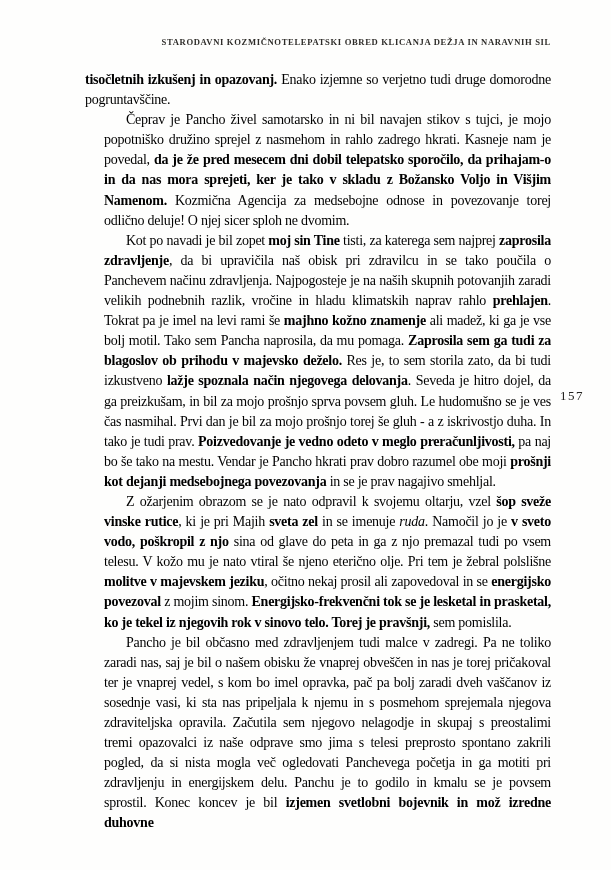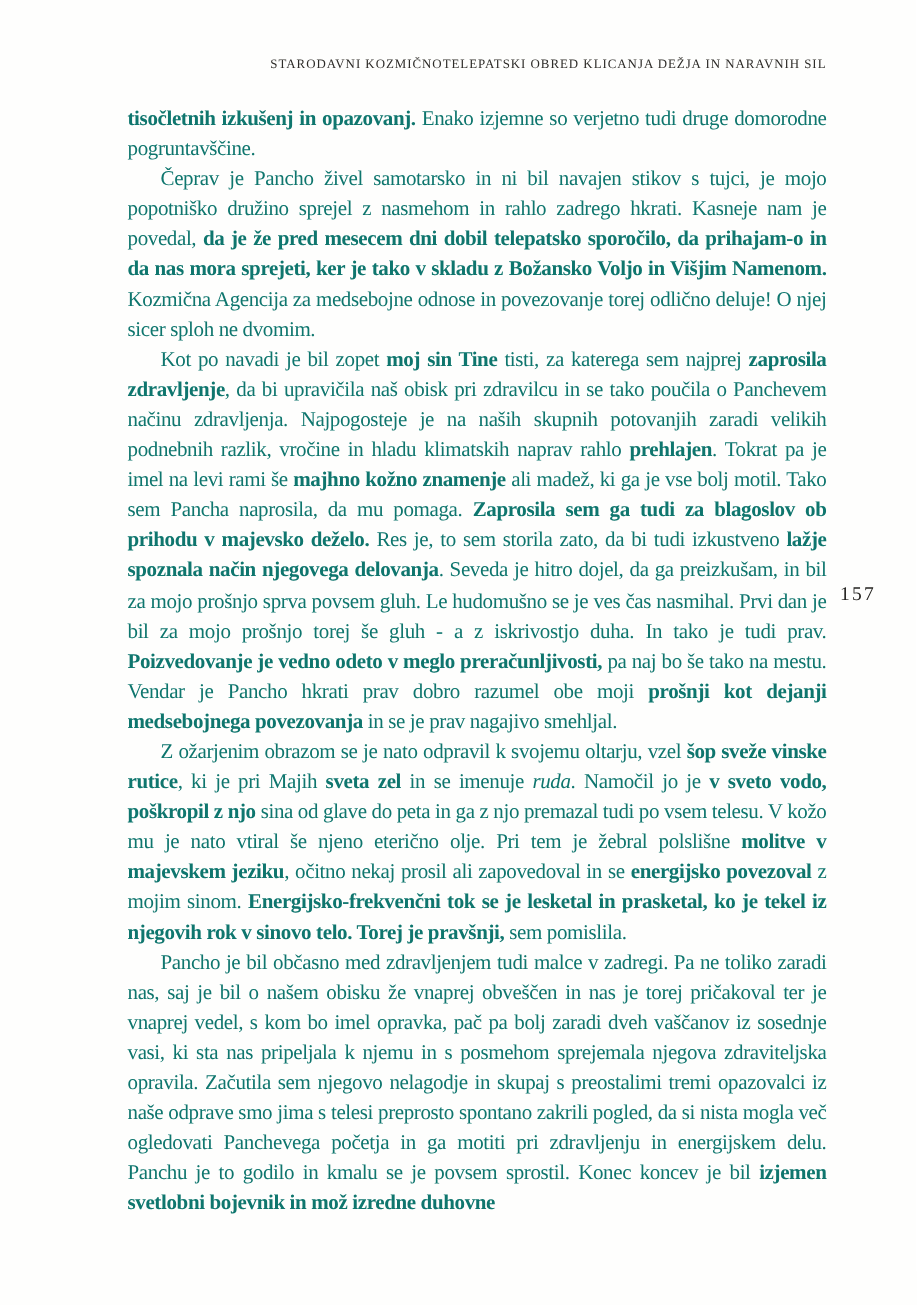--- a/index.html
+++ b/index.html
@@ -16,21 +16,21 @@
     color: #1e1d1b;
     overflow: hidden;
   }
   .running-header {
     position: absolute;
     top: 37px;
     left: 85px;
     width: 466px;
     text-align: right;
     font-size: 8.6px;
-    font-weight: normal;
+    font-weight: bold;
     letter-spacing: 0.65px;
     color: #2e2c29;
     white-space: nowrap;
   }
   .page-number {
     position: absolute;
     top: 388px;
     left: 560px;
     font-size: 13px;
     letter-spacing: 1.5px;
@@ -38,28 +38,29 @@
   }
   .text-block {
     position: absolute;
     top: 70px;
     left: 85px;
     width: 466px;
     font-size: 14px;
     line-height: 20.1px;
     letter-spacing: -0.25px;
     text-align: justify;
-    color: #0f766e;
+    color: #000000;
   }
   .text-block p {
     margin: 0;
     padding: 0;
   }
   .text-block p.indent {
     text-indent: 22px;
+    margin-left: 19px;
   }
   .seg-bold { font-weight: bold; }
   .seg-italic { font-style: italic; }
 </style>
 </head>
 <body>
 
 <div class="page">
   <div class="running-header">STARODAVNI KOZMIČNOTELEPATSKI OBRED KLICANJA DEŽJA IN NARAVNIH SIL</div>
 

